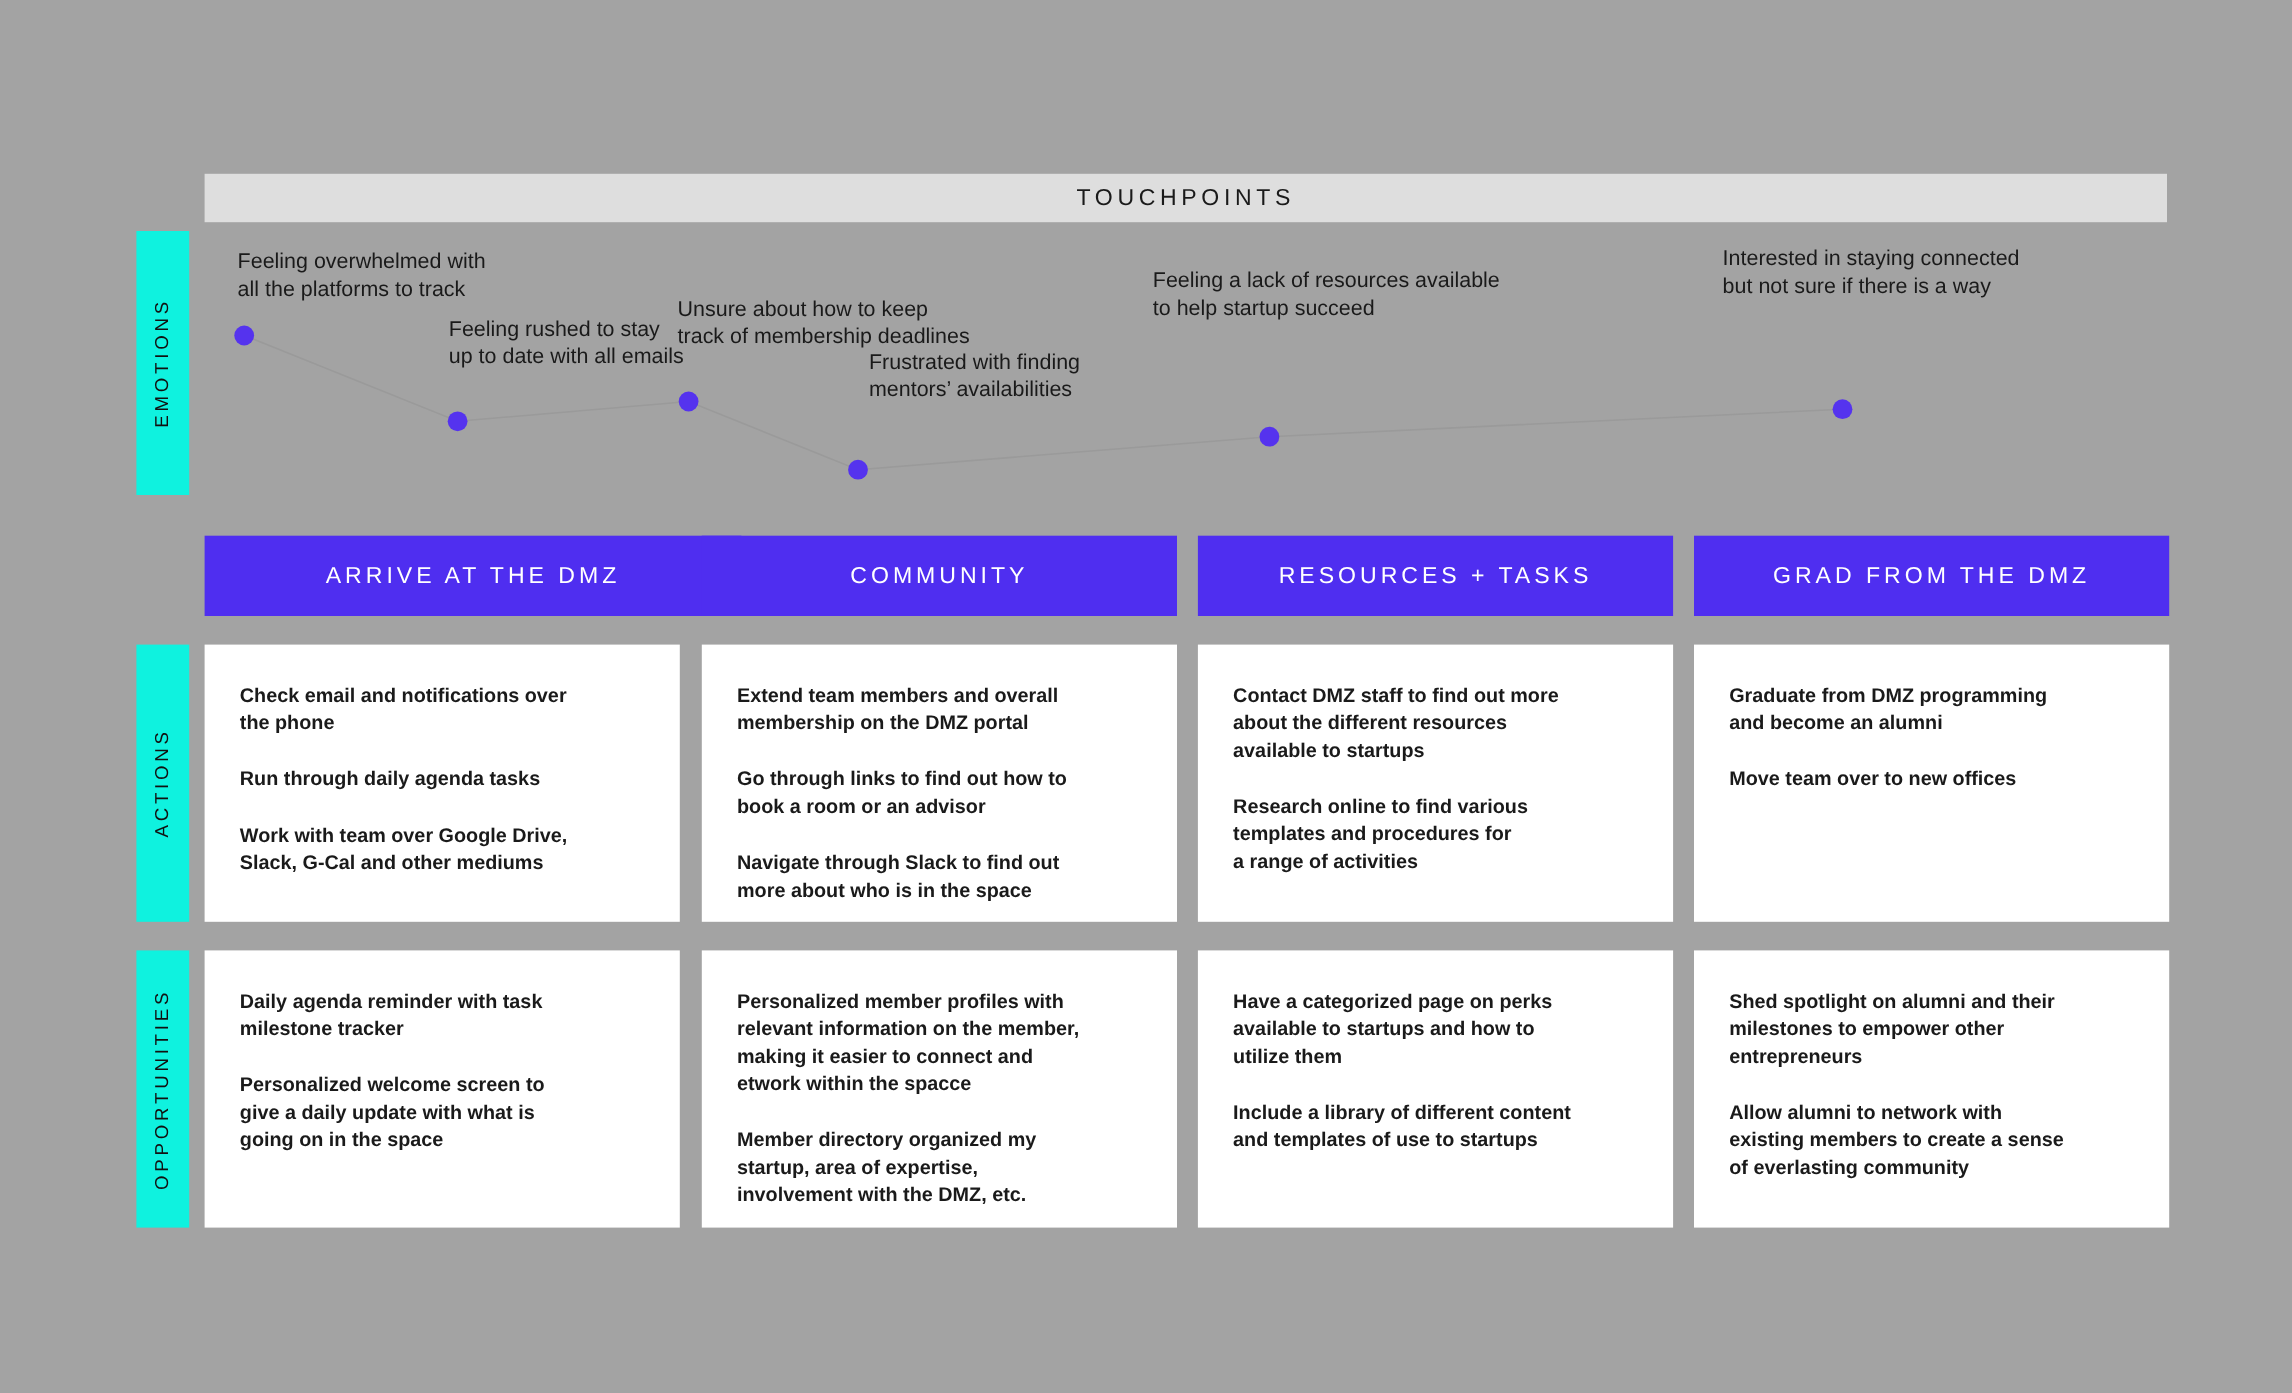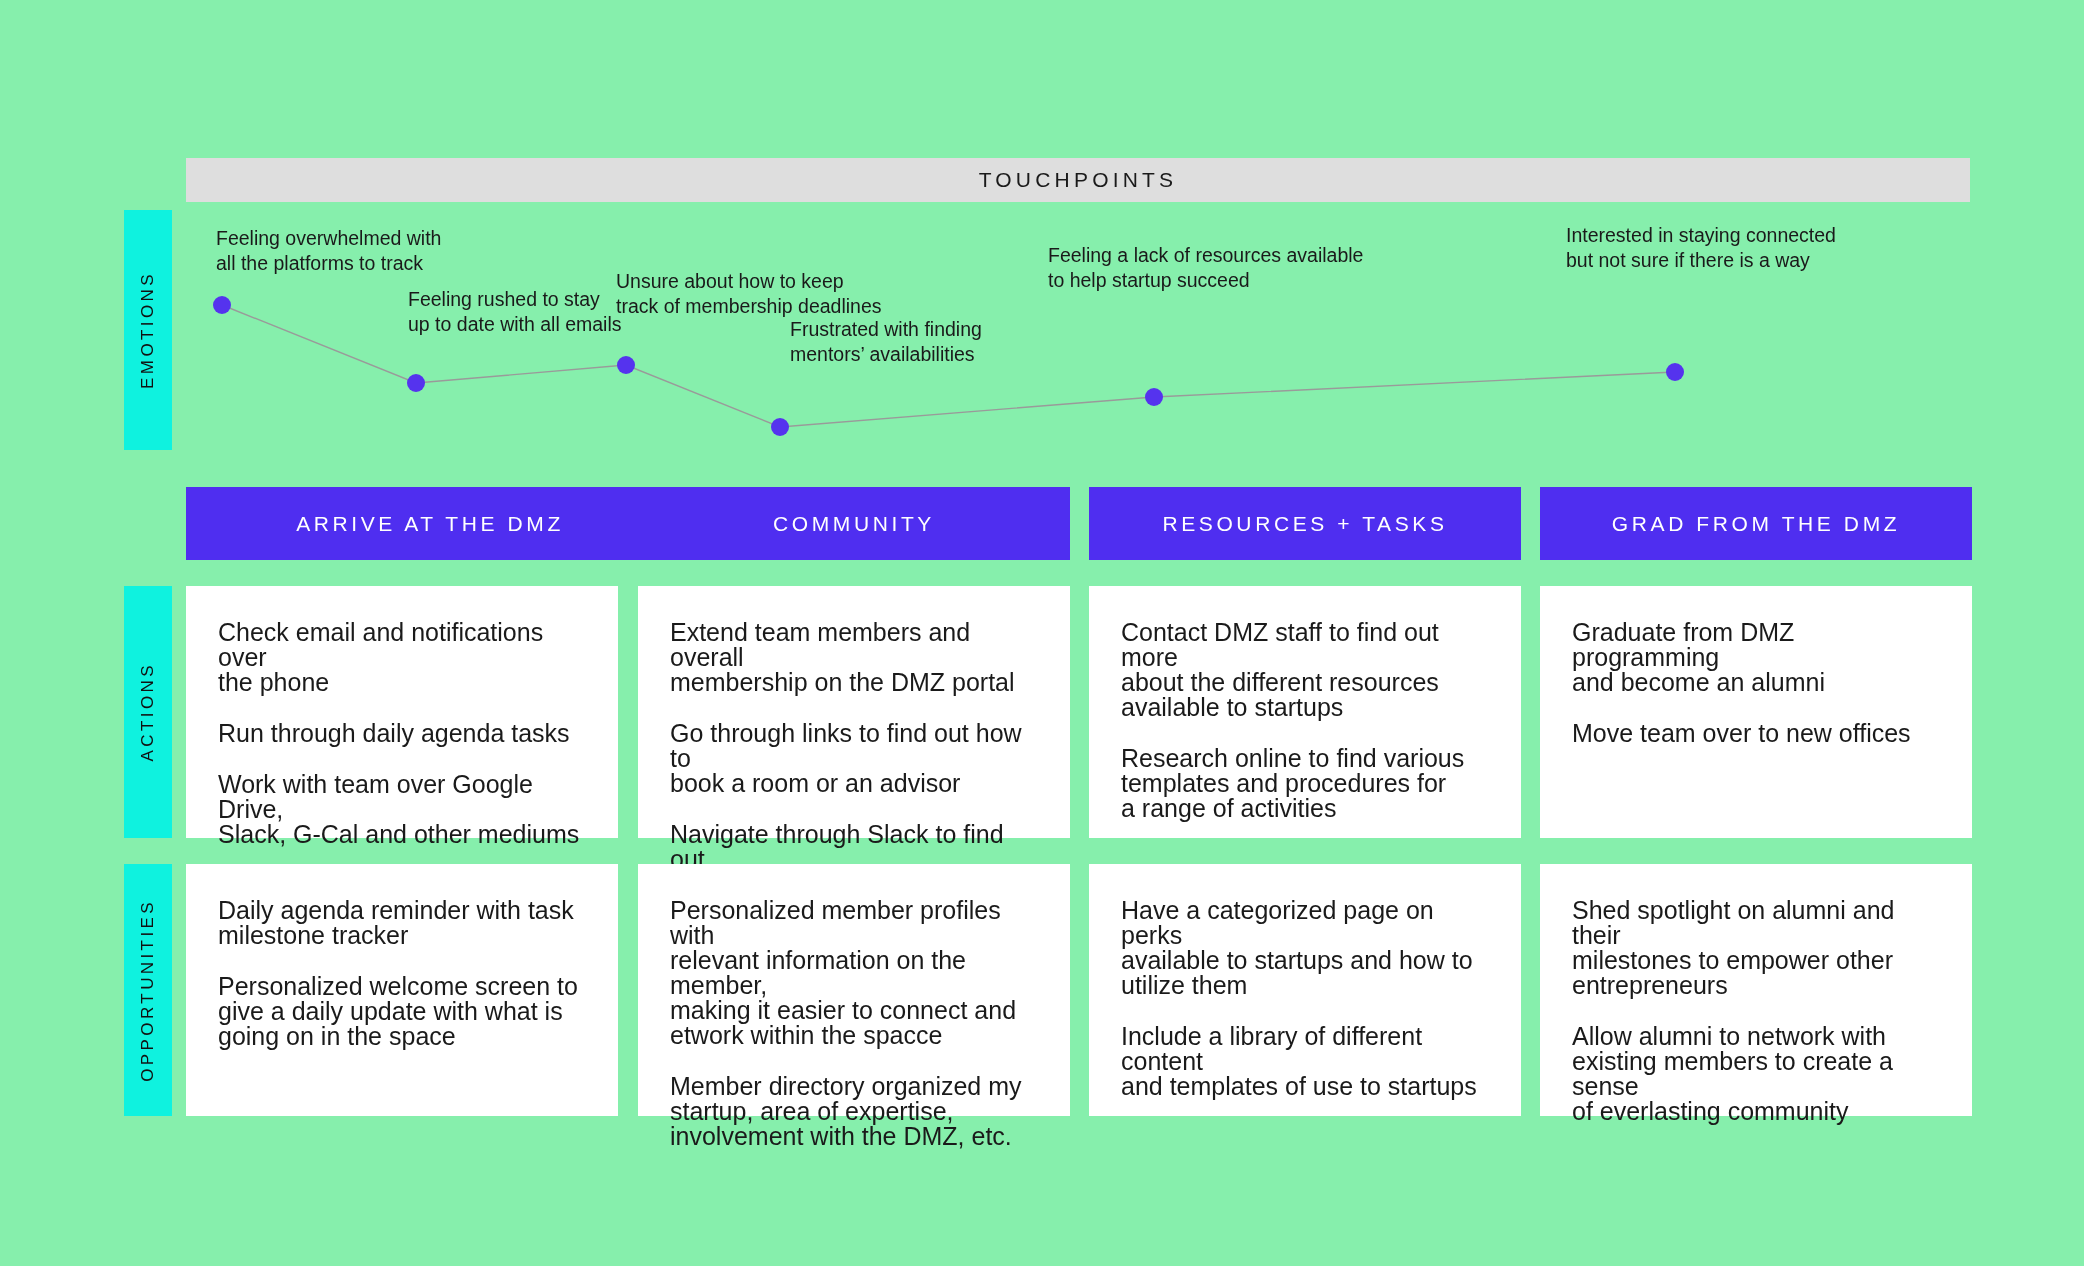--- a/index.html
+++ b/index.html
@@ -10,21 +10,21 @@
     width: 2084px;
     height: 1266px;
     background: #f5f5f5;
     font-family: "Liberation Sans", sans-serif;
     overflow: hidden;
   }
   #stage {
     position: relative;
     width: 2084px;
     height: 1266px;
-    background: #86efac;
+    background: #a3a3a3;
   }
 
   
   .touchpoints-bar {
     position: absolute;
     left: 186px;
     top: 158px;
     width: 1784px;
     height: 44px;
     background: #dedede;
@@ -103,24 +103,25 @@
   .card {
     position: absolute;
     background: #ffffff;
     box-sizing: border-box;
     padding: 34px 30px 20px 32px;
   }
   .card.actions { top: 586px; height: 252px; }
   .card.opportunities { top: 864px; height: 252px; }
   .card p {
     margin: 0 0 26px 0;
-    font-size: 25px;
+    font-size: 18px;
     line-height: 25px;
     color: #1a1a1a;
     white-space: pre-line;
+    font-weight: bold;
   }
   .card p:last-child { margin-bottom: 0; }
 </style>
 </head>
 <body>
 
 <div id="stage">
 
   <div class="touchpoints-bar">
     <div class="label">TOUCHPOINTS</div>

